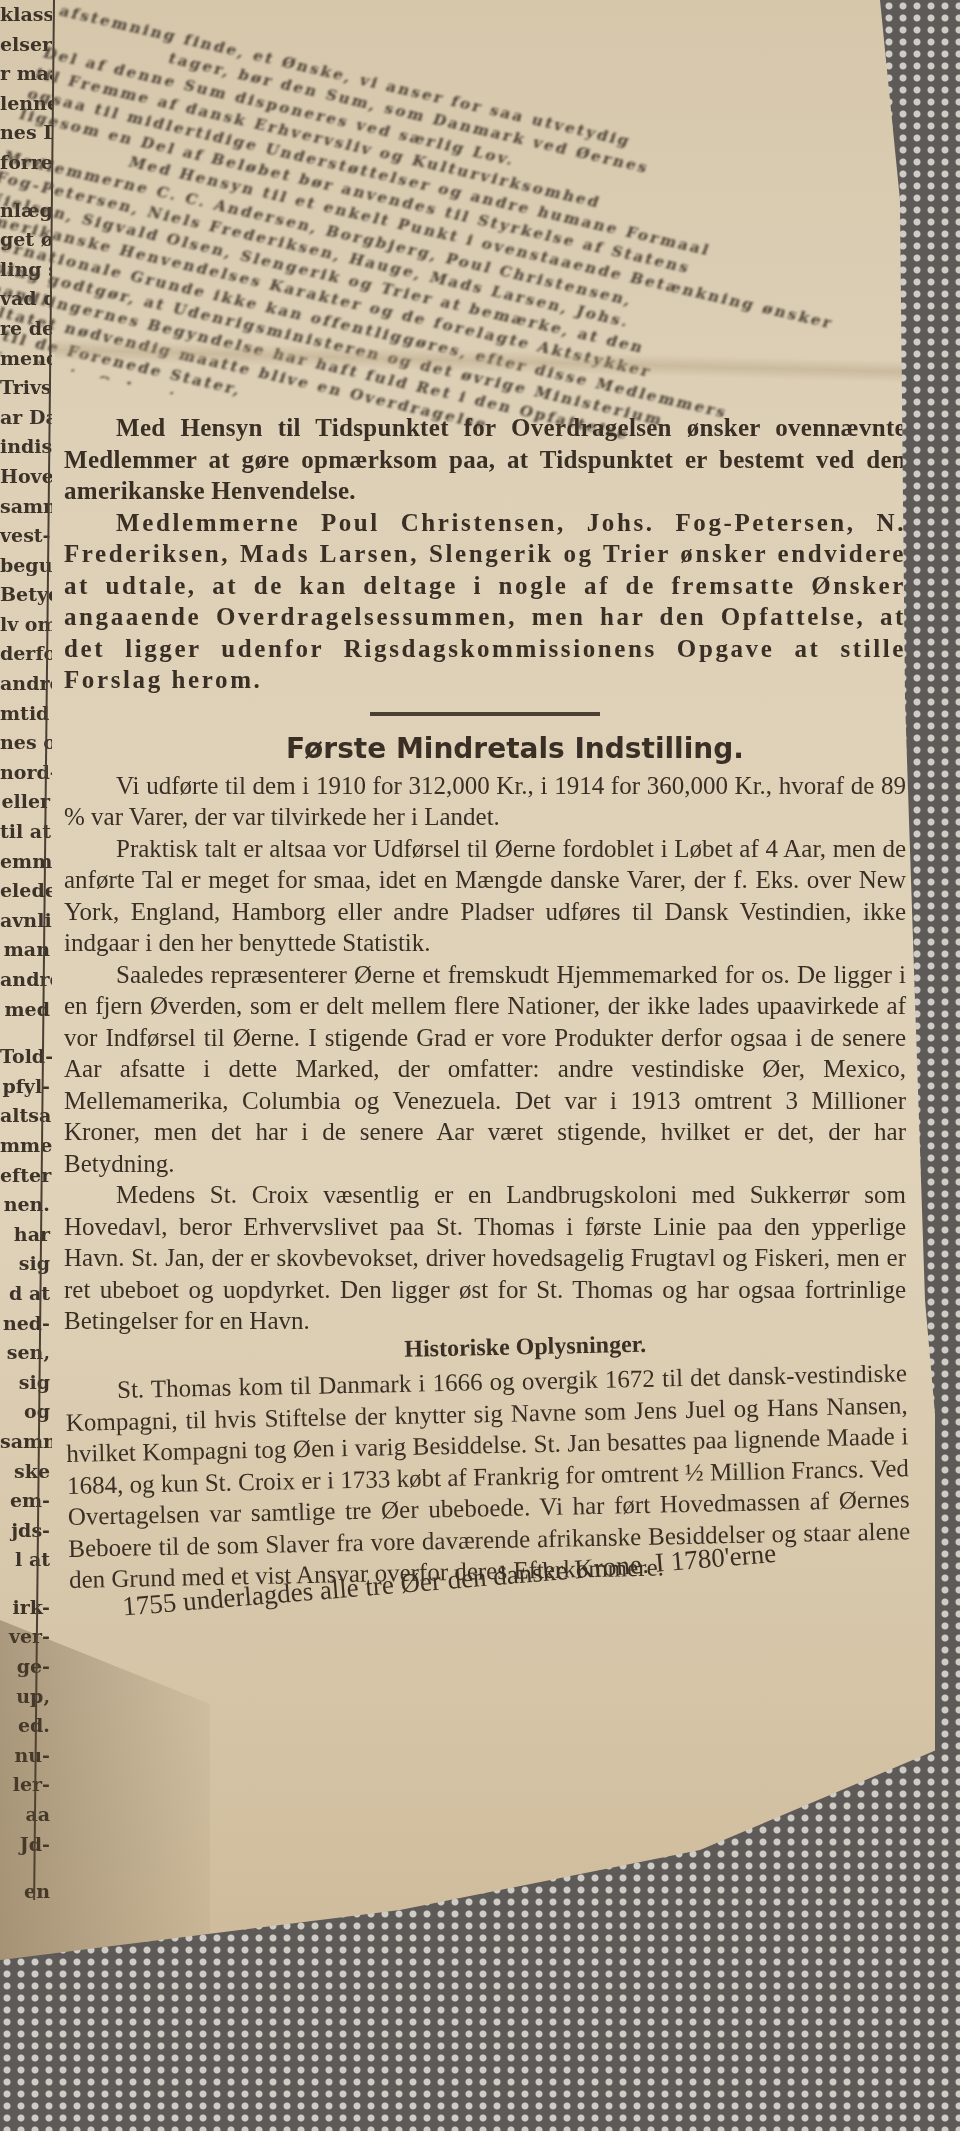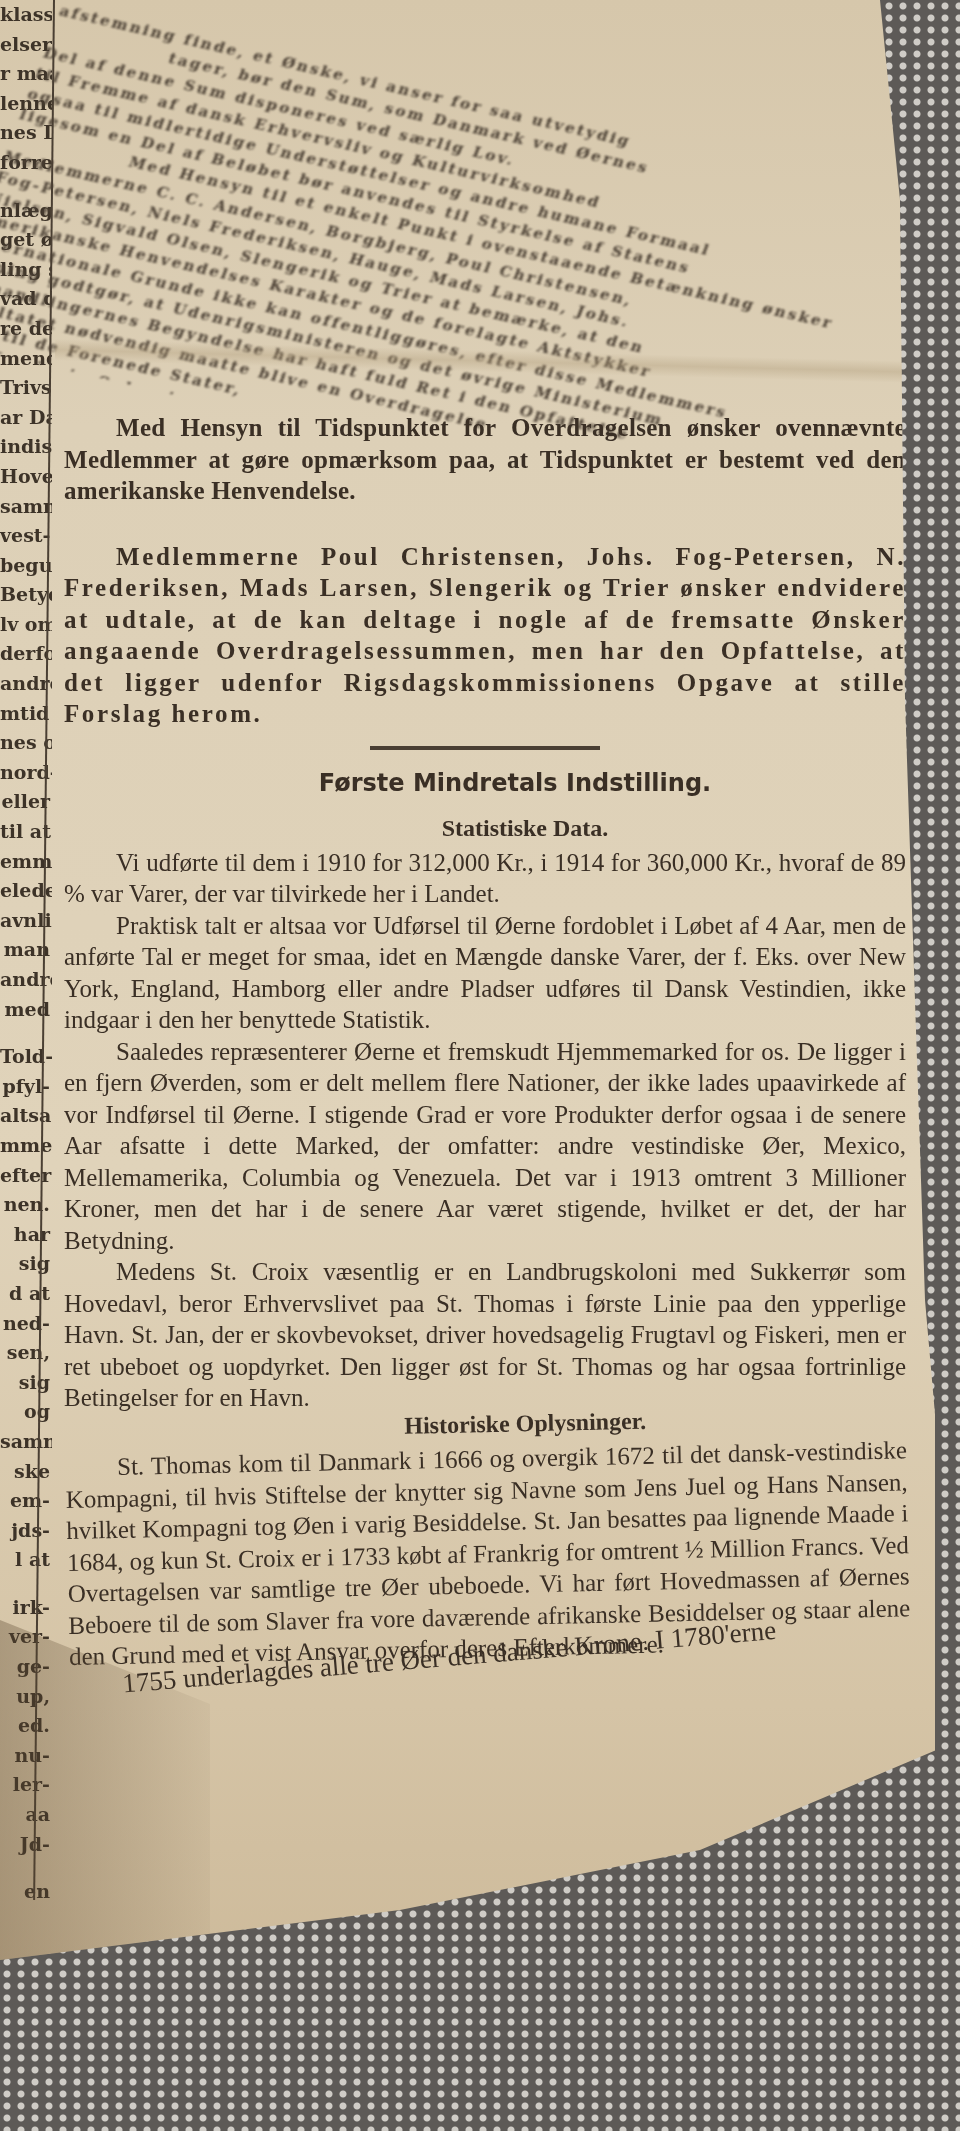--- a/index.html
+++ b/index.html
@@ -54,27 +54,27 @@
   .top-block .ind { padding-left:120px; }
   
   .article {
     position:absolute; left:64px; top:412px; width:842px;
     color:#3a2f25; font-family:"Liberation Serif", serif;
     font-size:25px; line-height:31.5px; text-align:justify;
   }
   .article .bold { font-weight:bold; }
   .article p { margin:0; text-indent:52px; }
   .article .tight { letter-spacing:0.3px; }
-  .article .spaced { letter-spacing:2.6px;margin-top:34px; }
+  .article .spaced { letter-spacing:2.6px; }
   .separator {
     width:230px; height:4px; background:#4a3f33; margin:16px auto 14px auto;
   }
   .section-title {
     text-align:center; font-family:"DejaVu Sans", sans-serif; font-weight:bold;
-    font-size:24px; line-height:38px; margin:4px 0 9px 60px; color:#3a2f25;
+    font-size:28px; line-height:38px; margin:4px 0 2px 60px; color:#3a2f25;
   }
   .subhead {
     text-align:center; font-weight:bold; font-size:24px; line-height:34px; margin:2px 0 2px 80px;
   }
   .lower {
     transform:rotate(-1.2deg); transform-origin:0 0;
   }
   .lowest {
     transform:rotate(-3.5deg); transform-origin:0 0; font-size:27px;
   }
@@ -179,21 +179,20 @@
   <div class="fold-band"></div>
 
   <div class="article">
     <p class="bold tight">Med Hensyn til Tidspunktet for Overdragelsen ønsker ovennævnte Medlemmer at gøre opmærksom paa, at Tidspunktet er bestemt ved den amerikanske Henvendelse.</p>
     <p class="bold spaced">Medlemmerne Poul Christensen, Johs. Fog-Petersen, N. Frederiksen, Mads Larsen, Slengerik og Trier ønsker endvidere at udtale, at de kan deltage i nogle af de fremsatte Ønsker angaaende Overdragelsessummen, men har den Opfattelse, at det ligger udenfor Rigsdagskommissionens Opgave at stille Forslag herom.</p>
 
     <div class="separator"></div>
 
     <div class="section-title">Første Mindretals Indstilling.</div>
 
-    <div class="subhead">Statistiske Data.</div>
     <p>Vi udførte til dem i 1910 for 312,000 Kr., i 1914 for 360,000 Kr., hvoraf de 89 % var Varer, der var tilvirkede her i Landet.</p>
     <p>Praktisk talt er altsaa vor Udførsel til Øerne fordoblet i Løbet af 4 Aar, men de anførte Tal er meget for smaa, idet en Mængde danske Varer, der f. Eks. over New York, England, Hamborg eller andre Pladser udføres til Dansk Vestindien, ikke indgaar i den her benyttede Statistik.</p>
     <p>Saaledes repræsenterer Øerne et fremskudt Hjemmemarked for os. De ligger i en fjern Øverden, som er delt mellem flere Nationer, der ikke lades upaavirkede af vor Indførsel til Øerne. I stigende Grad er vore Produkter derfor ogsaa i de senere Aar afsatte i dette Marked, der omfatter: andre vestindiske Øer, Mexico, Mellemamerika, Columbia og Venezuela. Det var i 1913 omtrent 3 Millioner Kroner, men det har i de senere Aar været stigende, hvilket er det, der har Betydning.</p>
 
     <p>Medens St. Croix væsentlig er en Landbrugskoloni med Sukkerrør som Hovedavl, beror Erhvervslivet paa St. Thomas i første Linie paa den ypperlige Havn. St. Jan, der er skovbevokset, driver hovedsagelig Frugtavl og Fiskeri, men er ret ubeboet og uopdyrket. Den ligger øst for St. Thomas og har ogsaa fortrinlige Betingelser for en Havn.</p>
 
     <div class="lower">
       <div class="subhead">Historiske Oplysninger.</div>
       <p>St. Thomas kom til Danmark i 1666 og overgik 1672 til det dansk-vestindiske Kompagni, til hvis Stiftelse der knytter sig Navne som Jens Juel og Hans Nansen, hvilket Kompagni tog Øen i varig Besiddelse. St. Jan besattes paa lignende Maade i 1684, og kun St. Croix er i 1733 købt af Frankrig for omtrent ½ Million Francs. Ved Overtagelsen var samtlige tre Øer ubeboede. Vi har ført Hovedmassen af Øernes Beboere til de som Slaver fra vore daværende afrikanske Besiddelser og staar alene den Grund med et vist Ansvar overfor deres Efterkommere.</p>
       <p class="lowest">1755 underlagdes alle tre Øer den danske Krone. I 1780'erne</p>

